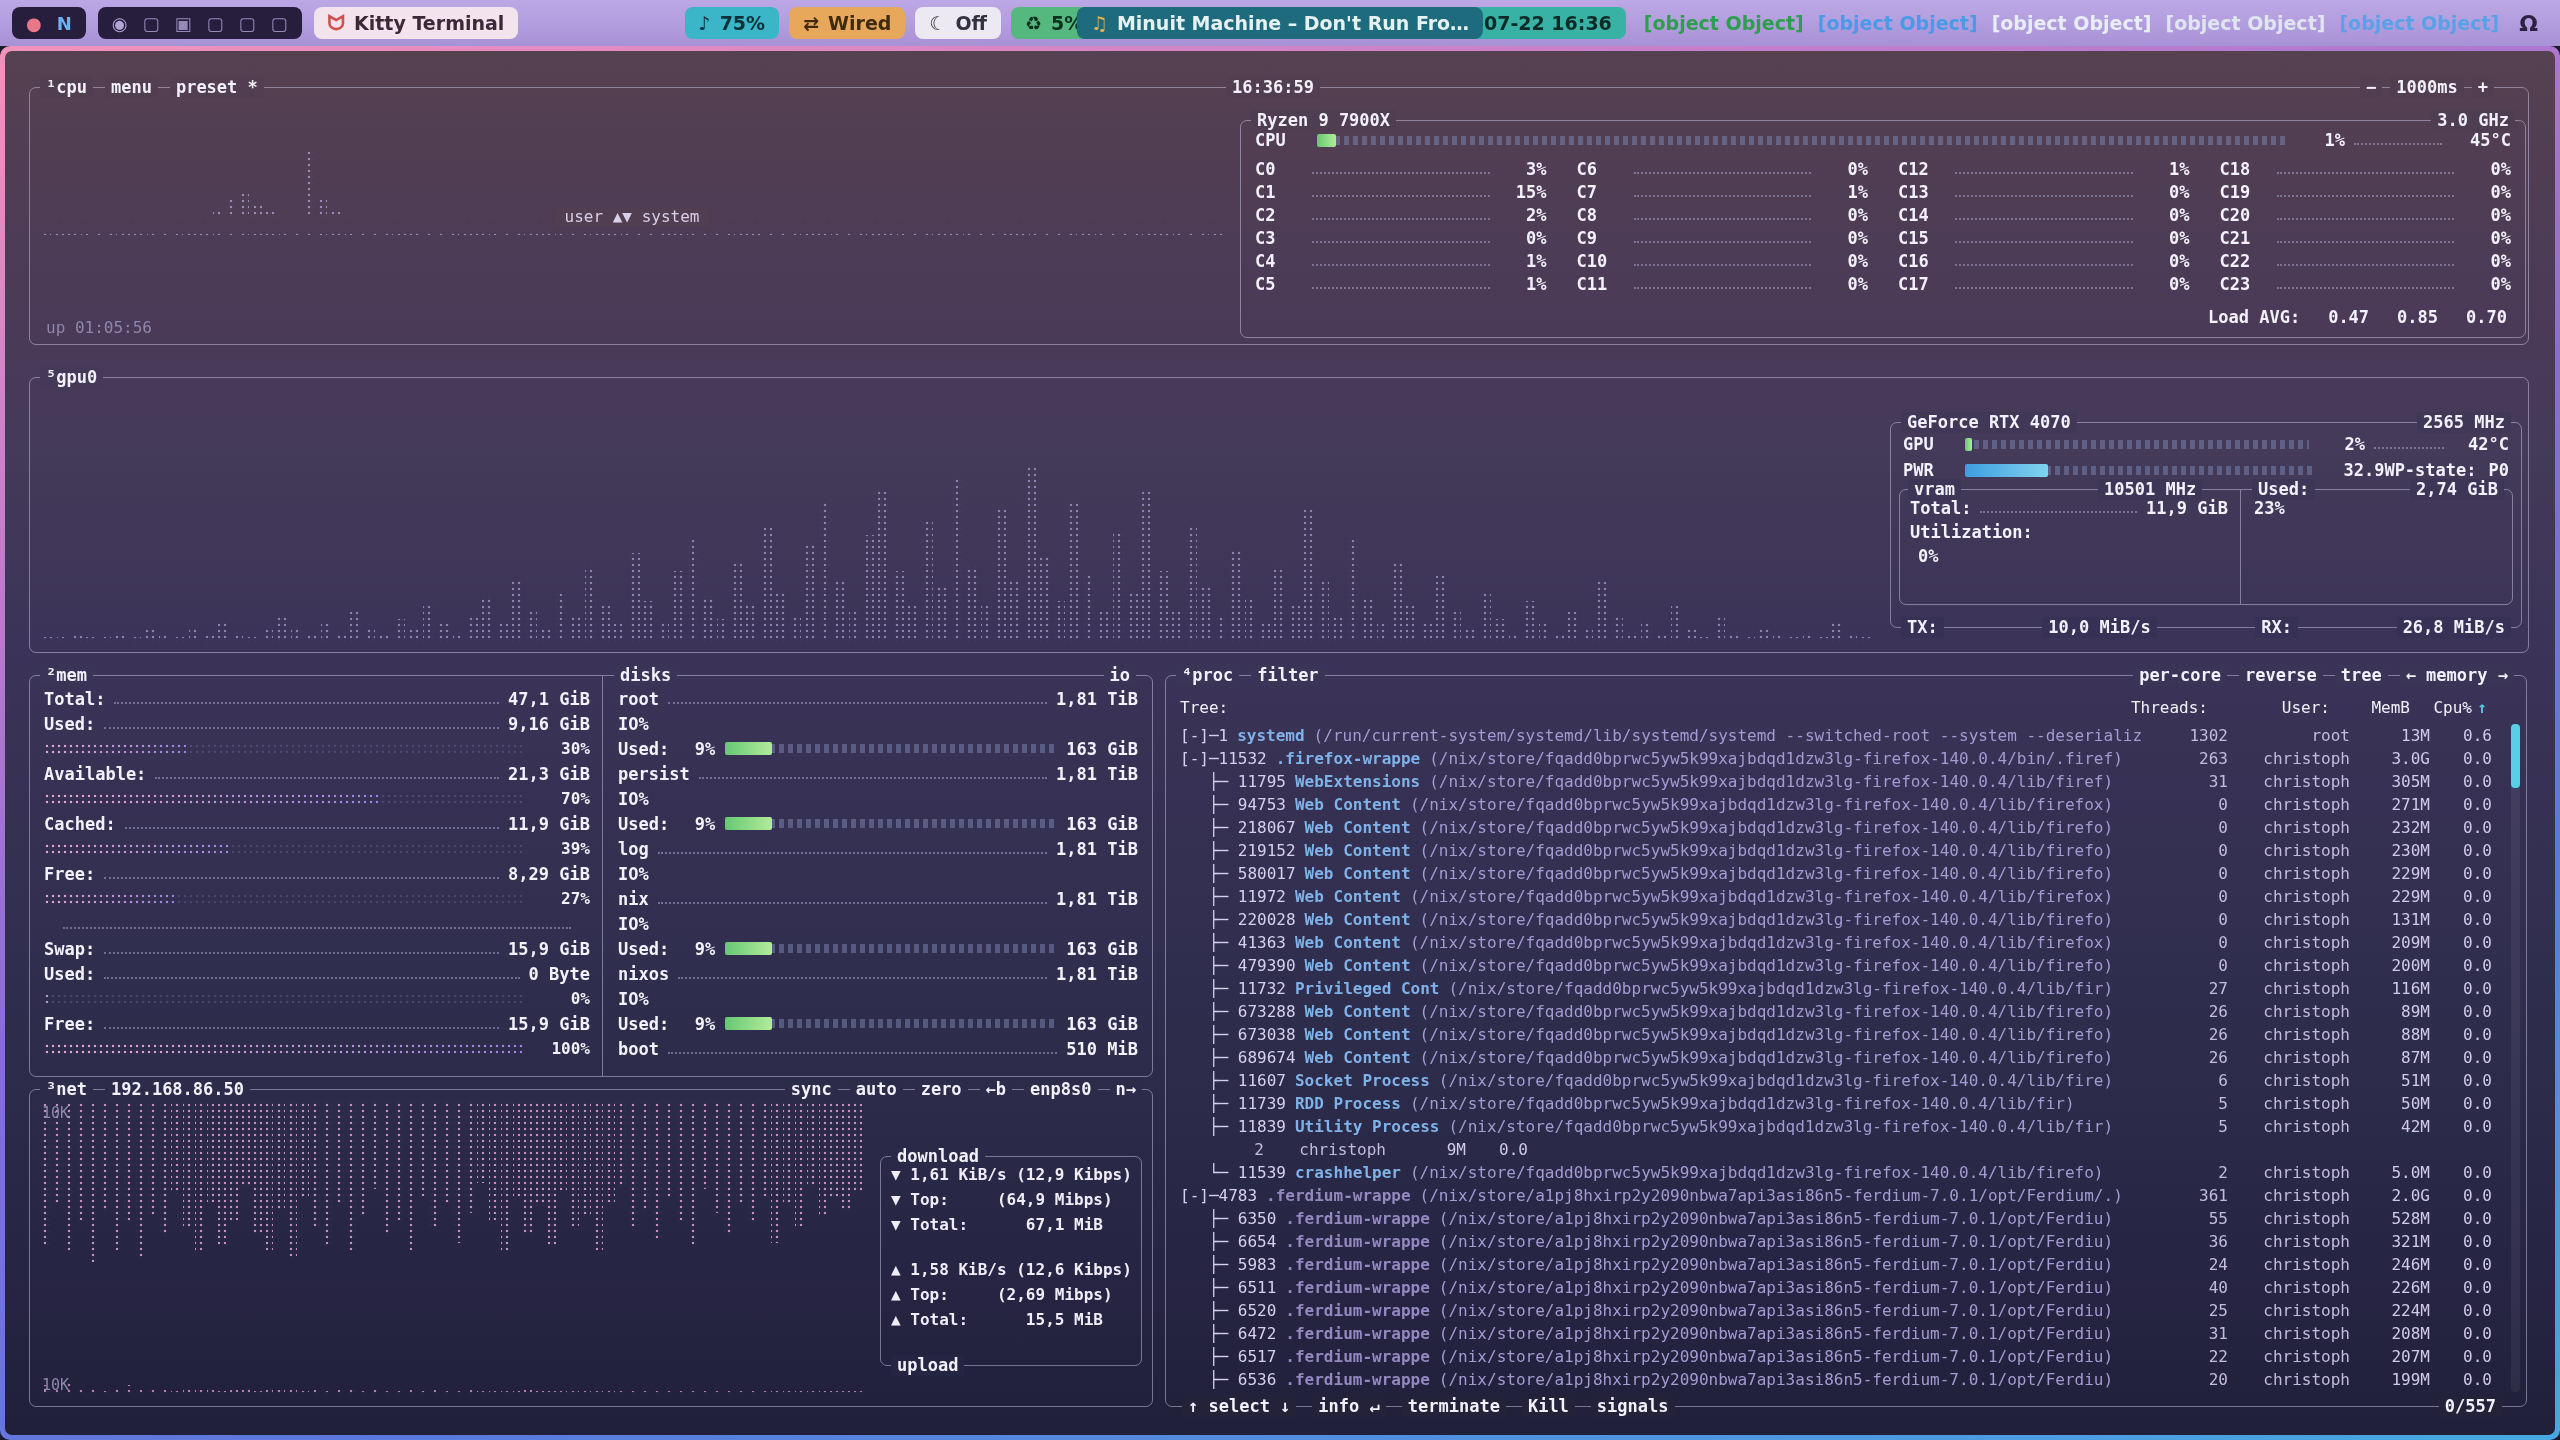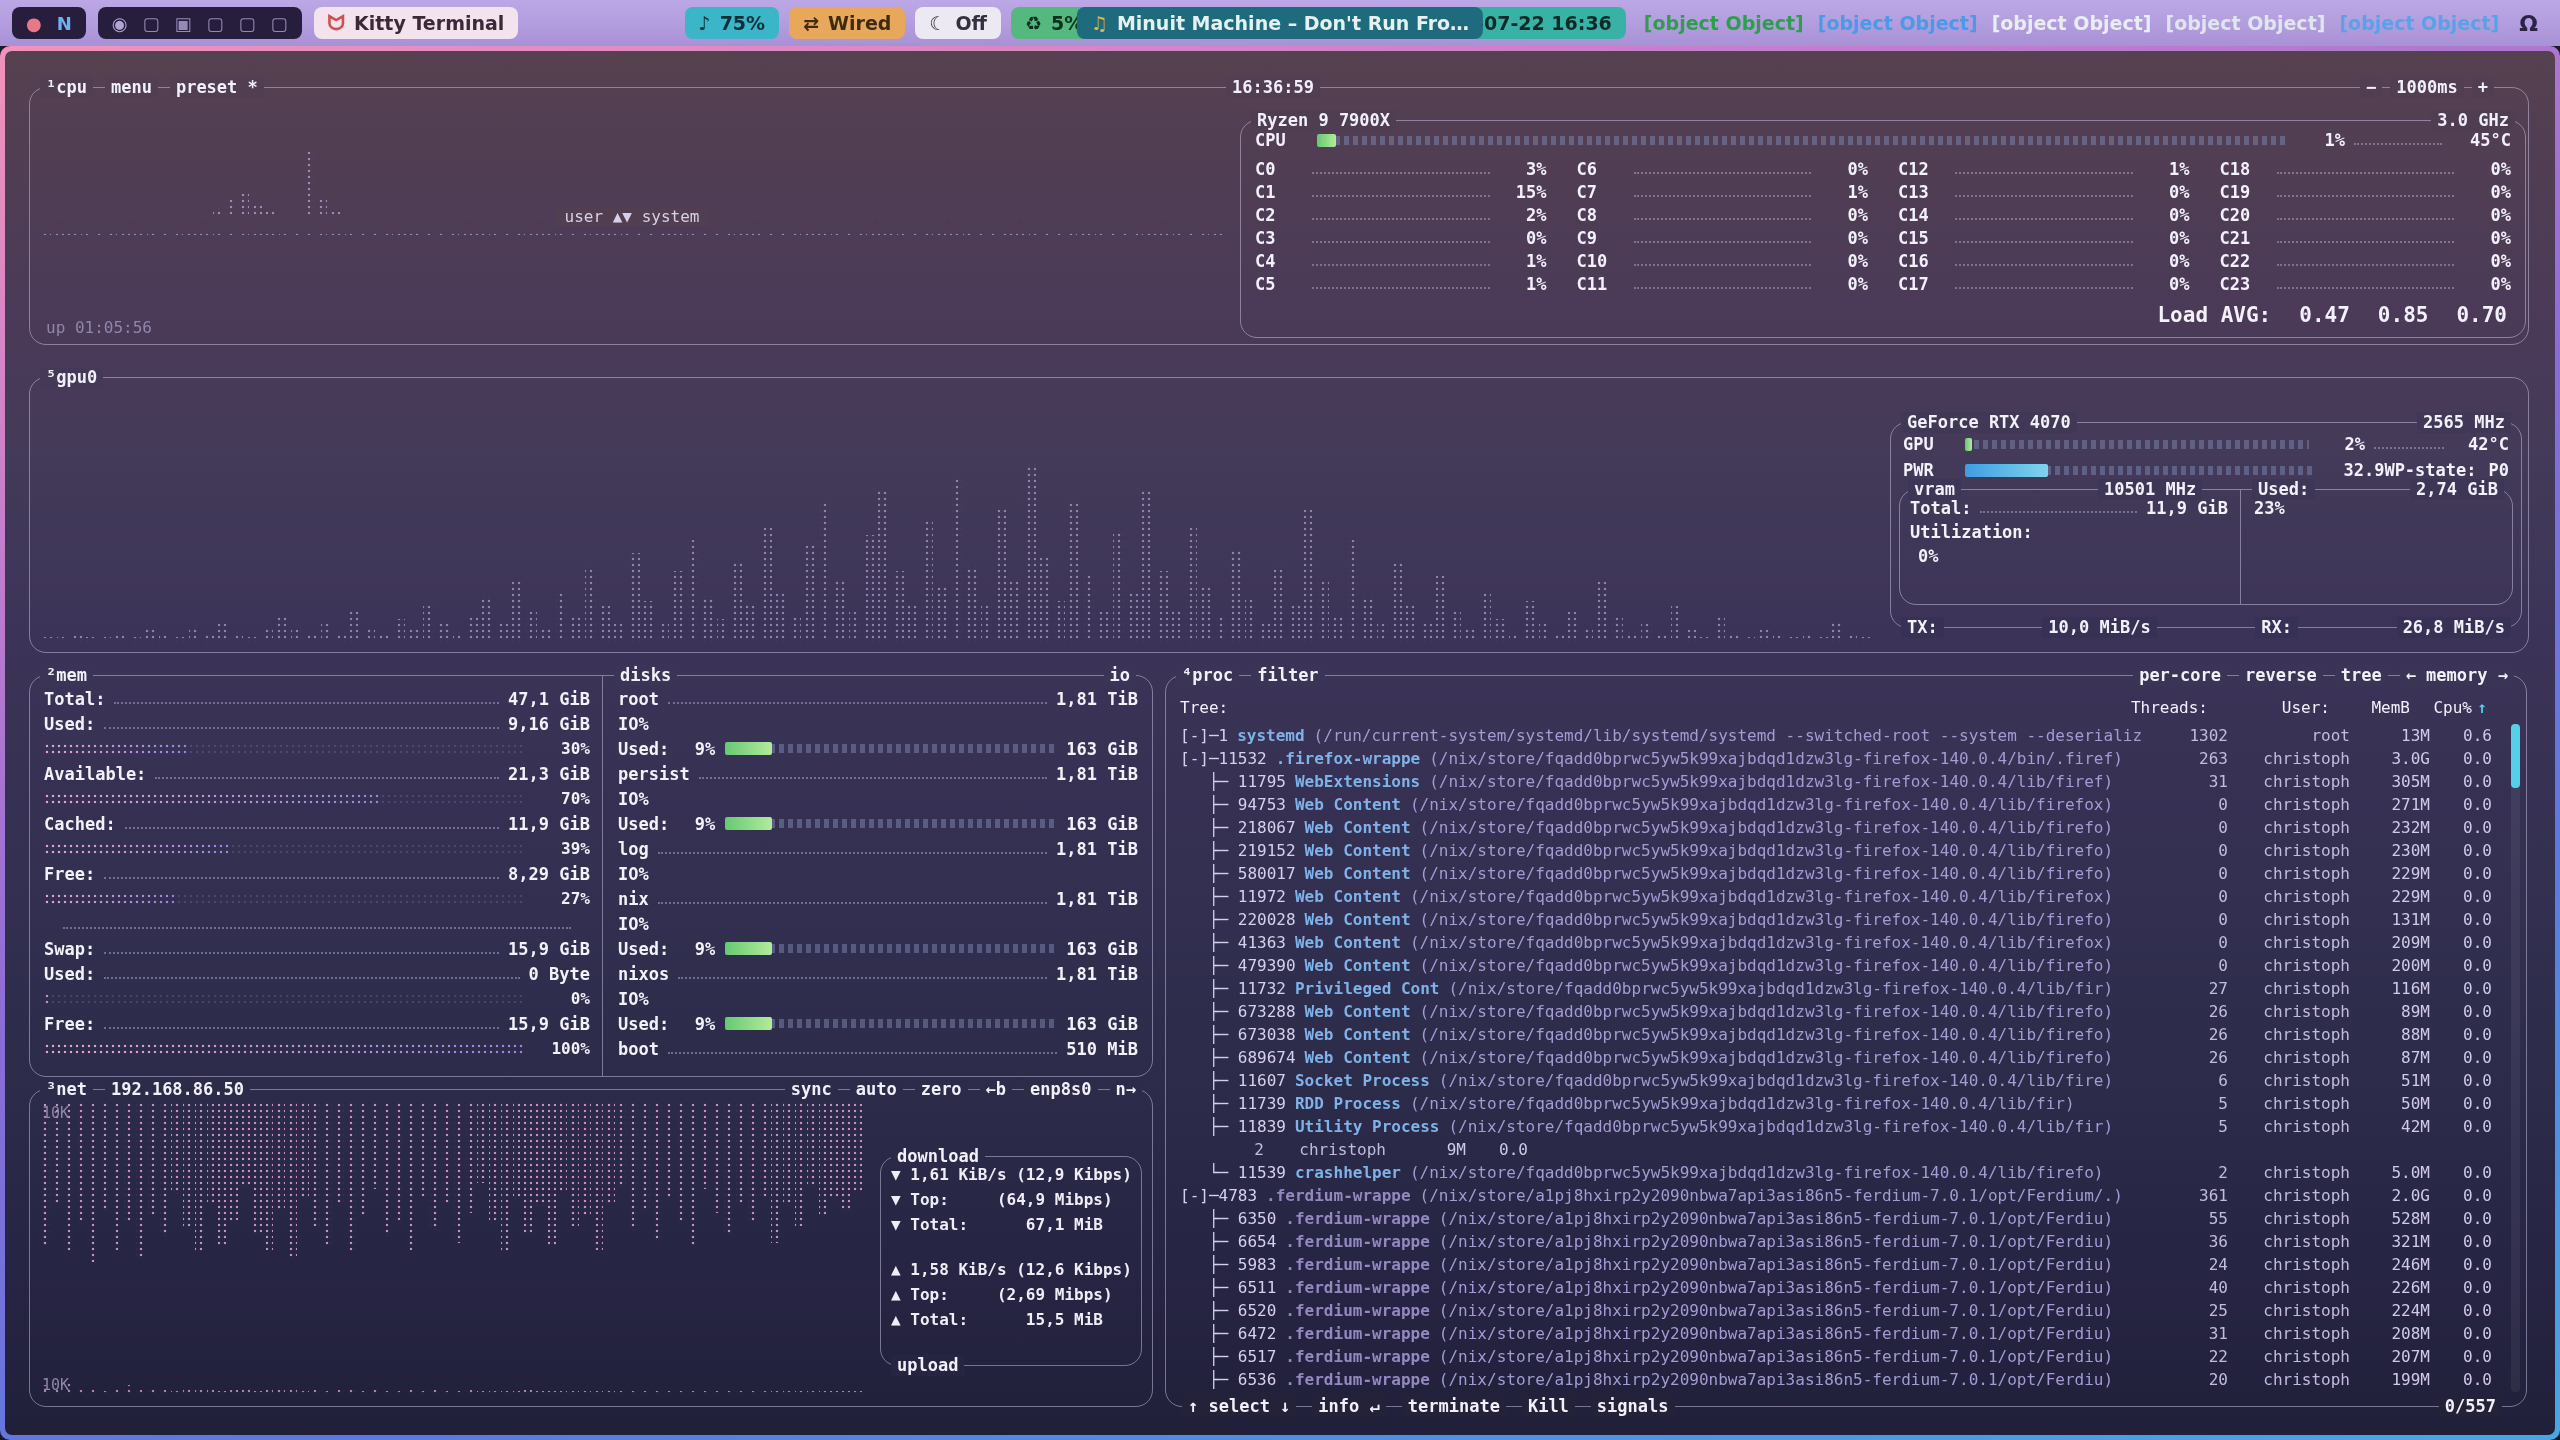--- a/index.html
+++ b/index.html
@@ -19,21 +19,21 @@
 .rmods{display:flex;align-items:center;gap:10px}
 .tray{display:flex;gap:14px;align-items:center;padding:0 8px;font-size:19px;font-weight:bold}
 .bell{color:#2c2344;font-size:22px;padding:0 10px 0 2px;font-weight:bold}
 
 
 .frame{position:absolute;left:0;right:0;top:46px;bottom:0;background:linear-gradient(165deg,#f193bb 0%,#c77fcb 22%,#8a6cd6 48%,#5a7ade 72%,#46a8e2 100%);border-radius:10px}
 .term{position:absolute;left:5px;right:5px;top:51px;bottom:5px;border-radius:7px;overflow:hidden;
 background:linear-gradient(180deg,#564150 0%,#513e53 7%,#4a3a58 20%,#433a59 30%,#3c3458 42%,#383255 50%,#322f50 62%,#2c2b49 75%,#272544 87%,#21203a 100%)}
 
 
-.panel{position:absolute;border:1.5px solid rgba(199,193,226,.52);border-radius:17px}
+.panel{position:absolute;border:1.5px solid rgba(199,193,226,.52);border-radius:7px}
 .blabel{background:var(--bg);padding:0 6px;font-weight:bold;color:#f2f0fa;font-size:17px;line-height:21px;white-space:pre}
 .blabel.b2{background:var(--bg2,var(--bg))}
 .bl-abs{position:absolute;top:-11px}
 .bl-group{position:absolute;top:-11px;display:flex;gap:12px}
 .dimtxt{color:#8e87ac}
 .v{font-weight:bold;color:#f3f1fb}
 .inner{position:absolute;inset:6px 14px}
 .trow{display:flex;align-items:center;height:25px;font-size:17px;white-space:pre}
 .lead{flex:1;margin:0 9px;border-bottom:2px dotted rgba(168,160,200,.55);transform:translateY(4px)}
 
@@ -63,21 +63,21 @@
 .dmeter{flex:1;height:11px;position:relative;margin-right:10px}
 .dmeter .dtrack{position:absolute;inset:0;width:100%;background:rgba(122,113,152,.35)}
 .dmeter .dfill{position:absolute;left:0;top:0;bottom:0;background:linear-gradient(90deg,#e7a6c9,#9b82e2)}
 .mpct{width:56px;text-align:right}
 
 
 .coregrid{display:grid;grid-auto-flow:column;grid-template-rows:repeat(6,23px);grid-template-columns:repeat(4,1fr);column-gap:30px;margin-top:4px}
 .core{display:flex;align-items:center;font-size:17px}
 .core .cl{width:48px;font-weight:bold;color:#f3f1fb}
 .core .v{width:48px;text-align:right}
-.loadavg{position:absolute;right:4px;bottom:4px;display:flex;gap:28px;font-size:21px}
+.loadavg{position:absolute;right:4px;bottom:4px;display:flex;gap:28px;font-size:17px}
 
 
 .txrx{position:absolute;bottom:-11px;left:10px;right:10px;display:flex;justify-content:space-between}
 
 
 .dlline{height:25px;font-size:16px;white-space:pre;font-weight:bold;color:#f0edf9}
 
 
 .phead{position:absolute;left:14px;right:34px;top:22px;display:flex;align-items:center;white-space:pre;font-size:16px}
 .prows{position:absolute;left:14px;right:34px;top:48px;bottom:14px;overflow:hidden}

